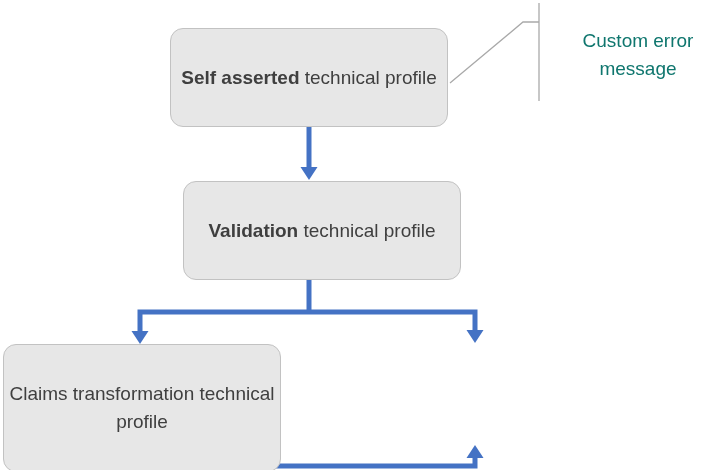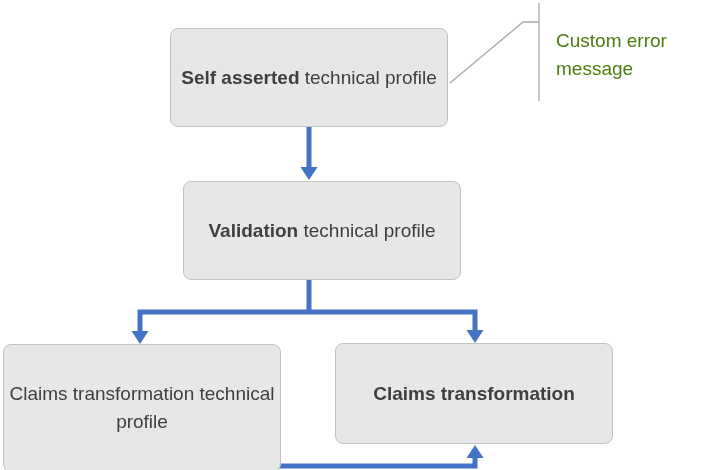--- a/index.html
+++ b/index.html
@@ -20,44 +20,44 @@
     left: 0;
     top: 0;
     width: 727px;
     height: 470px;
   }
   .node {
     position: absolute;
     box-sizing: border-box;
     background: #e7e7e7;
     border: 1px solid #c2c2c2;
-    border-radius: 8px;
+    border-radius: 13px;
     display: flex;
     align-items: center;
     justify-content: center;
     text-align: center;
     font-size: 19px;
     line-height: 28px;
     color: #3f3f3f;
     padding: 0 4px;
   }
   .node .bold { font-weight: 700; }
   .node-self-asserted { left: 170px; top: 28px;  width: 278px; height: 99px; }
   .node-validation    { left: 171px; top: 181px; width: 278px; height: 99px; margin-left: 12px; }
   .node-claims-tp     { left: 3px;   top: 344px; width: 278px; height: 128px; }
   .node-claims-transform { left: 335px; top: 343px; width: 278px; height: 101px; }
   .callout-label {
     position: absolute;
     left: 556px;
     top: 27px;
     width: 164px;
-    text-align: left;
+    text-align: center;
     font-size: 19px;
     line-height: 28px;
-    color: #4d7c0f;
+    color: #0f766e;
   }
 </style>
 </head>
 <body>
 
 <div class="canvas">
 
   <svg class="connector-layer" viewBox="0 0 727 470" xmlns="http://www.w3.org/2000/svg">
 
     <g>
@@ -88,19 +88,16 @@
   </div>
 
   <div class="node node-validation">
     <span><span class="bold">Validation</span><span> technical profile</span></span>
   </div>
 
   <div class="node node-claims-tp">
     <span><span class="bold"></span><span>Claims transformation technical profile</span></span>
   </div>
 
-  <div class="node node-claims-transform">
-    <span><span class="bold">Claims transformation</span><span></span></span>
-  </div>
 
   <div class="callout-label">Custom error message</div>
 
 </div>
 
 </body></html>

